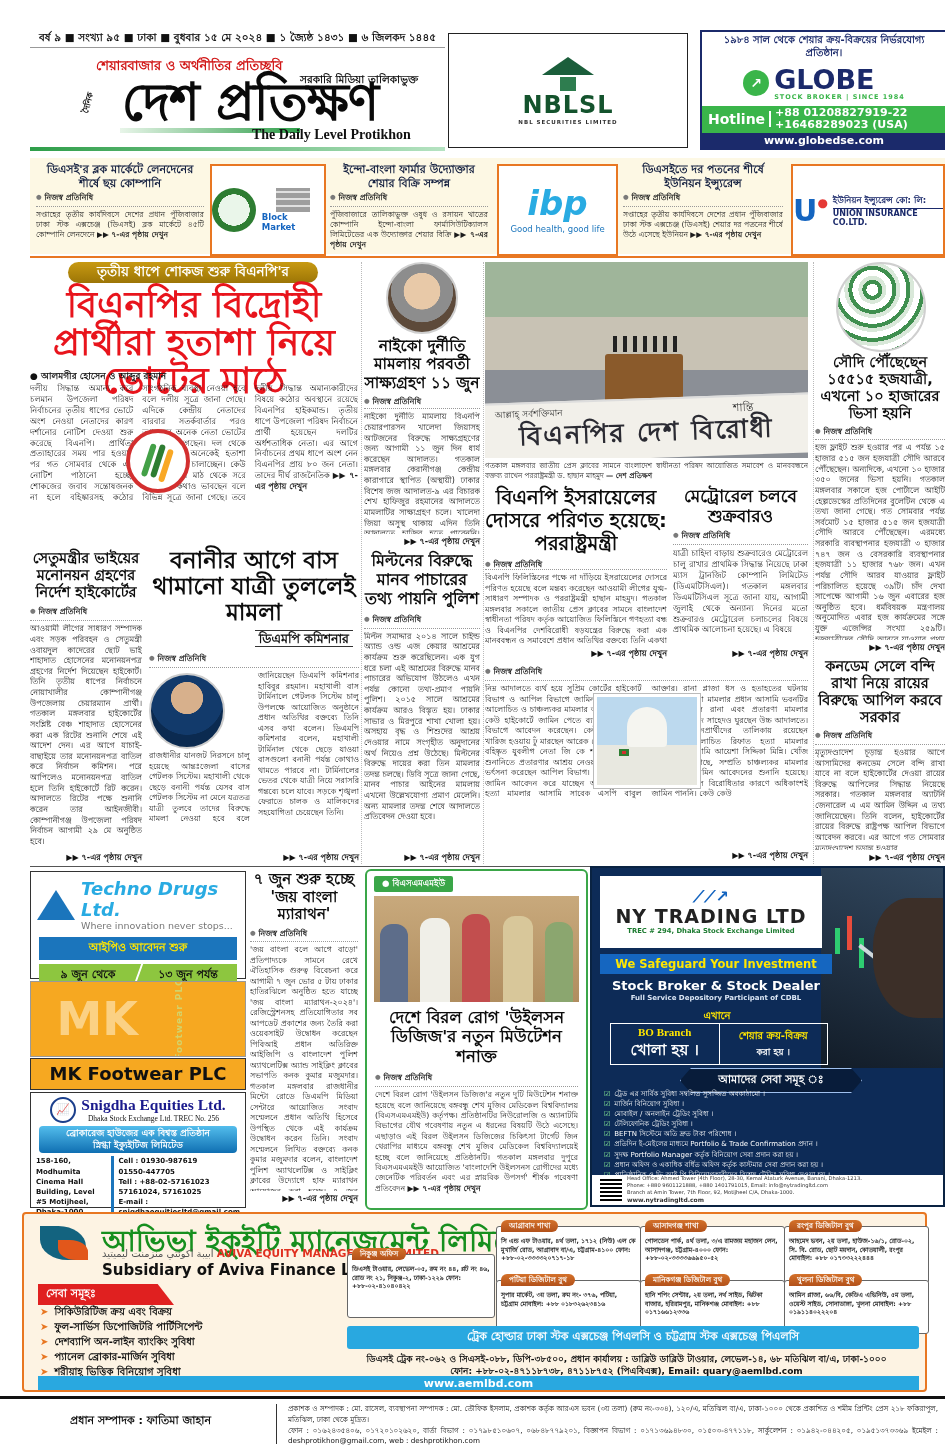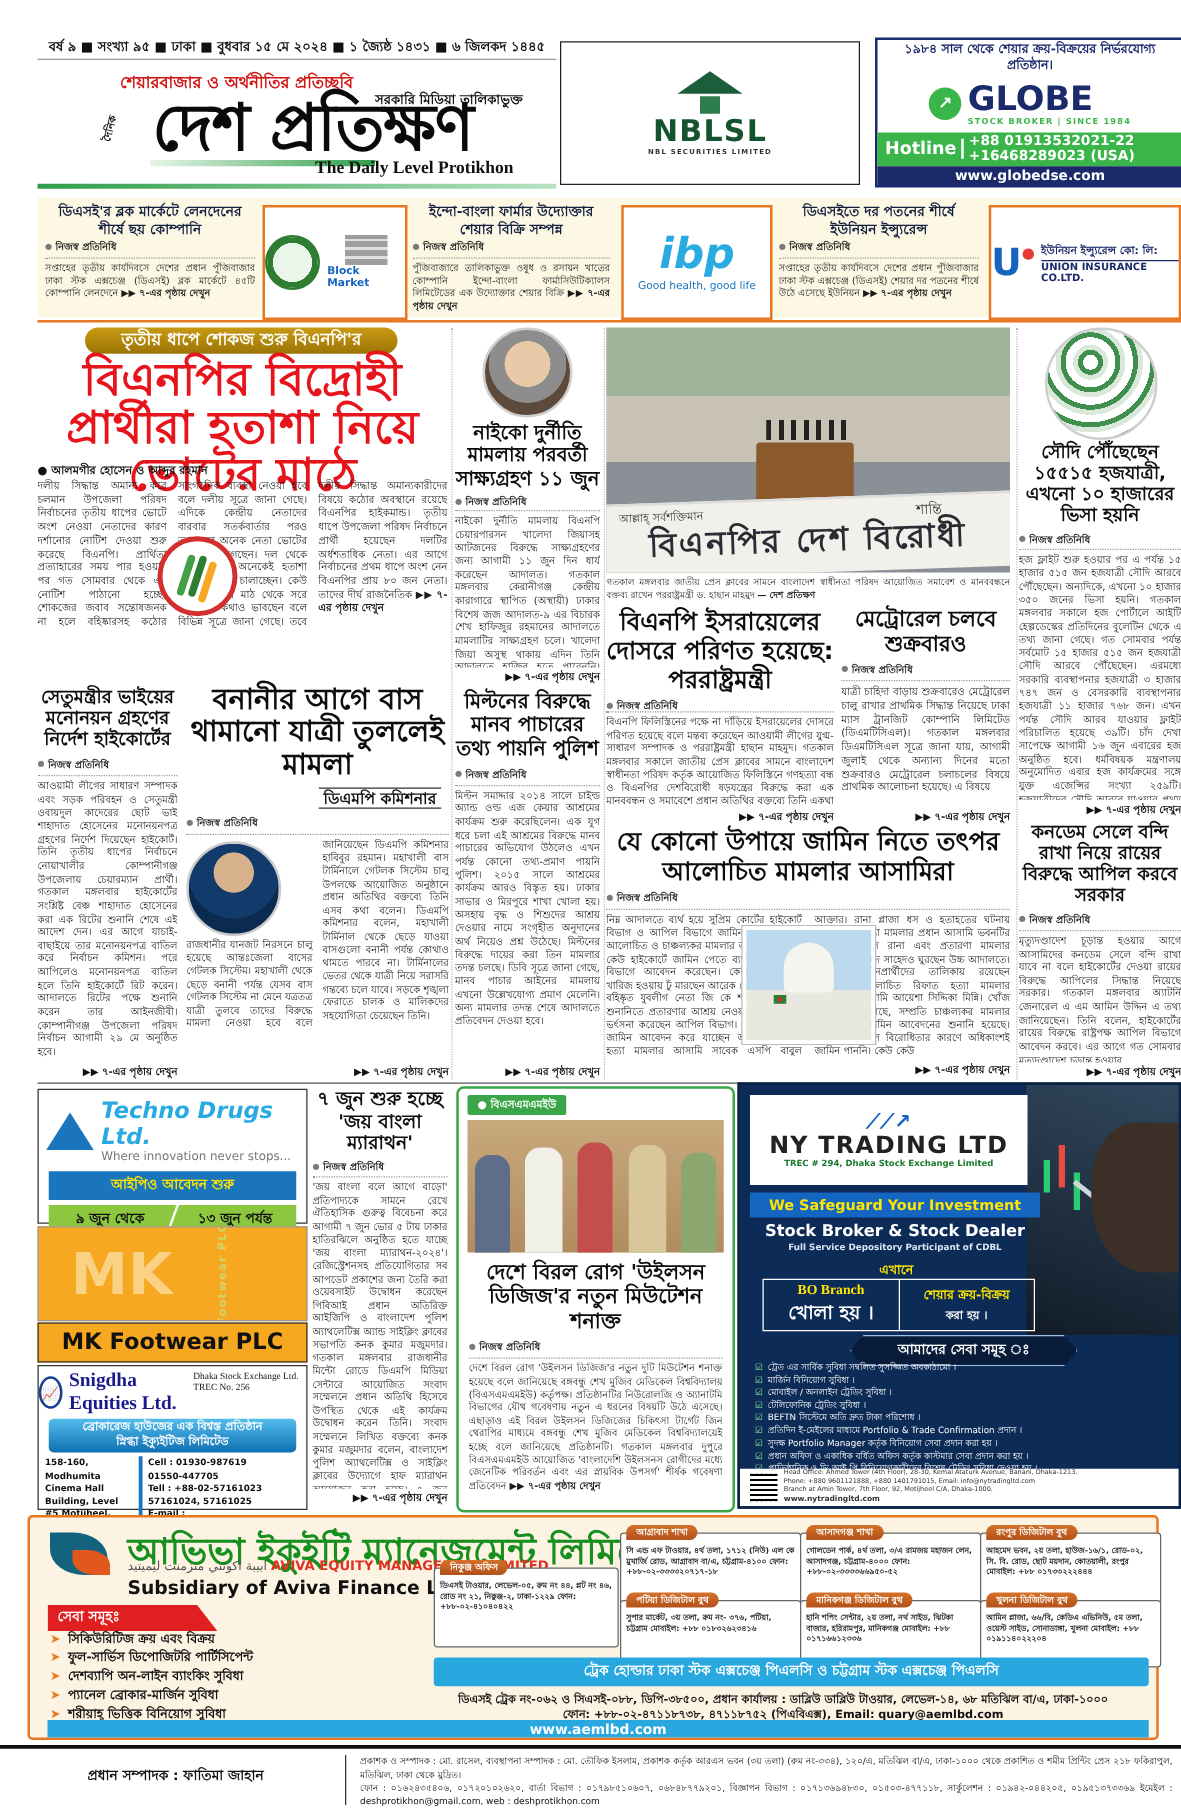--- a/index.html
+++ b/index.html
@@ -63,21 +63,21 @@
     <div style="display:flex;align-items:center;justify-content:center;gap:5px;flex:1">
       <span style="width:26px;height:26px;border-radius:50%;background:#3ab54a;display:inline-flex;align-items:center;justify-content:center;color:#fff;font-weight:bold;font-size:14px">↗</span>
       <span style="display:inline-flex;flex-direction:column">
         <span style="font-size:27px;font-weight:900;color:#1b2a6b;line-height:1">GLOBE</span>
         <span style="font-size:6.5px;font-weight:bold;color:#3ab54a;letter-spacing:1px">STOCK BROKER  |  SINCE 1984</span>
       </span>
     </div>
     <div style="background:#3ab54a;display:flex;align-items:center;gap:4px;padding:1px 6px">
       <span style="font-size:14px;font-weight:bold;color:#fff;border-right:2px solid #fff;padding-right:4px">Hotline</span>
       <span style="display:inline-flex;flex-direction:column;line-height:1.15">
-        <span style="font-size:11px;font-weight:900;color:#fff">+88 01913532021-22</span>
+        <span style="font-size:11px;font-weight:900;color:#fff">+88 01208827919-22</span>
         <span style="font-size:11px;font-weight:900;color:#fff">+16468289023 (USA)</span>
       </span>
     </div>
     <div class="c" style="background:#1b2a6b;color:#fff;font-size:11px;font-weight:bold;padding:1px 0">www.globedse.com</div>
   </div>
 
   <div class="abs" style="left:30px;top:158px;width:915px;height:96px;background:#fdf8e4"></div>
 
   <div class="brief" style="left:36px;top:163px;width:168px">
     <div class="bh">ডিএসই'র ব্লক মার্কেটে লেনদেনের শীর্ষে ছয় কোম্পানি</div>
@@ -199,21 +199,20 @@
   </div>
 
   <div class="art" style="left:673px;top:486px;width:135px;height:174px">
     <div class="hl c" style="font-size:17px">মেট্রোরেল চলবে শুক্রবারও</div>
     <div class="rep" style="margin-top:3px"><span class="bdot">●</span> <span>নিজস্ব প্রতিনিধি</span></div>
     <div class="bodytx" style="font-size:8.2px">যাত্রী চাহিদা বাড়ায় শুক্রবারেও মেট্রোরেল চালু রাখার প্রাথমিক সিদ্ধান্ত নিয়েছে ঢাকা ম্যাস ট্রানজিট কোম্পানি লিমিটেড (ডিএমটিসিএল)। গতকাল মঙ্গলবার ডিএমটিসিএল সূত্রে জানা যায়, আগামী জুলাই থেকে অন্যান্য দিনের মতো শুক্রবারও মেট্রোরেল চলাচলের বিষয়ে প্রাথমিক আলোচনা হয়েছে। এ বিষয়ে</div>
     <div class="more">▶▶ ৭-এর পৃষ্ঠায় দেখুন</div>
   </div>
 
   <div class="art" style="left:485px;top:662px;width:323px;height:200px">
-    <div class="hl c" style="font-size:20px">যে কোনো উপায়ে জামিন নিতে তৎপর আলোচিত মামলার আসামিরা</div>
     <div class="rep" style="margin-top:3px"><span class="bdot">●</span> <span>নিজস্ব প্রতিনিধি</span></div>
     <div style="position:relative;flex:1;overflow:hidden">
       <div class="bodytx" style="height:100%;column-count:2;column-gap:10px;font-size:7.9px">নিম্ন আদালতে ব্যর্থ হয়ে সুপ্রিম কোর্টের হাইকোর্ট বিভাগ ও আপিল বিভাগে জামিন নিতে ঘুরছেন আলোচিত ও চাঞ্চল্যকর মামলার আসামিরা। কেউ কেউ হাইকোর্টে জামিন পেতে ব্যর্থ হয়ে আপিল বিভাগে আবেদন করেছেন। কেউ এক বেঞ্চে খারিজ হওয়ায় ঢুঁ মারছেন আরেক বেঞ্চে। এর মধ্যে বহিষ্কৃত যুবলীগ নেতা জি কে শামীমের জামিন শুনানিতে প্রতারণার আশ্রয় নেওয়ায় কঠোরভাবে ভর্ৎসনা করেছেন আপিল বিভাগ। একের পর এক জামিন আবেদন করে যাচ্ছেন আলোচিত মিতু হত্যা মামলার আসামি সাবেক এসপি বাবুল আক্তার। রানা প্লাজা ধস ও হতাহতের ঘটনায় দায়ের করা হত্যা মামলার প্রধান আসামি ভবনটির মালিক সোহেল রানা এবং প্রতারণা মামলার আসামি মোহাম্মদ সাহেদও ঘুরছেন উচ্চ আদালতে। এছাড়া জামিনপ্রার্থীদের তালিকায় রয়েছেন বরগুনার আলোচিত রিফাত হত্যা মামলার সাজাপ্রাপ্ত আসামি আয়েশা সিদ্দিকা মিন্নি। খোঁজ নিয়ে জানা গেছে, সম্প্রতি চাঞ্চল্যকর মামলার আসামিদের জামিন আবেদনের শুনানি হয়েছে। রাষ্ট্রপক্ষের প্রবল বিরোধিতার কারণে অধিকাংশই জামিন পাননি। কেউ কেউ</div>
       <div style="position:absolute;left:50%;top:10px;transform:translateX(-50%);width:100px;height:88px;background:linear-gradient(#bcd9ee 0 55%,#e8e8e0 55%);border:3px solid #fff;box-shadow:0 0 0 1px #bbb">
         <span style="position:absolute;left:30px;top:10px;width:40px;height:40px;background:#f5f5f0;border-radius:50% 50% 4px 4px"></span>
         <span style="position:absolute;left:22px;top:52px;width:10px;height:7px;background:radial-gradient(circle,#d32f2f 0 30%,#2e7d32 31%)"></span>
       </div>
     </div>
     <div class="more">▶▶ ৭-এর পৃষ্ঠায় দেখুন</div>
   </div>
@@ -255,21 +254,21 @@
 
   <div class="abs" style="left:30px;top:981px;width:214px;height:74px;border:1px solid #999;background:#f6a821;display:flex;align-items:center;justify-content:center;overflow:hidden">
     <span style="font-size:46px;font-weight:900;color:#fbd184">MK</span>
     <span style="font-size:9px;font-weight:bold;color:#d3d36a;transform:rotate(-90deg);letter-spacing:1px">Footwear PLC</span>
   </div>
   <div class="abs c" style="left:30px;top:1058px;width:214px;height:30px;background:#f6a821;border:1.5px solid #333;font-size:18px;font-weight:900;color:#111;line-height:30px">MK Footwear PLC</div>
 
   <div class="abs" style="left:30px;top:1092px;width:214px;height:114px;border:1.5px solid #333;display:flex;flex-direction:column">
     <div style="display:flex;align-items:center;justify-content:center;gap:5px;margin-top:3px">
       <span style="width:22px;height:22px;border-radius:50%;border:2px solid #1b3f8c;display:inline-flex;align-items:center;justify-content:center;color:#1b3f8c;font-weight:bold;font-size:11px">📈</span>
-      <span style="display:inline-flex;flex-direction:row;align-items:flex-start">
+      <span style="display:inline-flex;flex-direction:column;align-items:center">
         <span style="font-size:15.5px;font-weight:bold;color:#1a1a8c;font-family:'Liberation Serif',serif">Snigdha Equities Ltd.</span>
         <span style="font-size:7.5px;font-family:'Liberation Serif',serif">Dhaka Stock Exchange Ltd. TREC No. 256</span>
       </span>
     </div>
     <div class="c" style="margin:3px 8px;background:linear-gradient(#53bdec,#0f6fb2);border-radius:4px;color:#fff;font-weight:bold;font-size:9px;line-height:1.3;padding:2px 0">
       <div>ব্রোকারেজ হাউজের এক বিশ্বস্ত প্রতিষ্ঠান</div>
       <div>স্নিগ্ধা ইক্যুইটিজ লিমিটেড</div>
     </div>
     <div style="display:flex;flex:1;padding:0 5px 3px 5px;gap:4px">
       <div style="flex:1.1;font-size:7px;font-weight:bold;line-height:1.45">158-160, Modhumita Cinema Hall Building, Level #5 Motijheel, Dhaka-1000 Bangladesh.</div>

